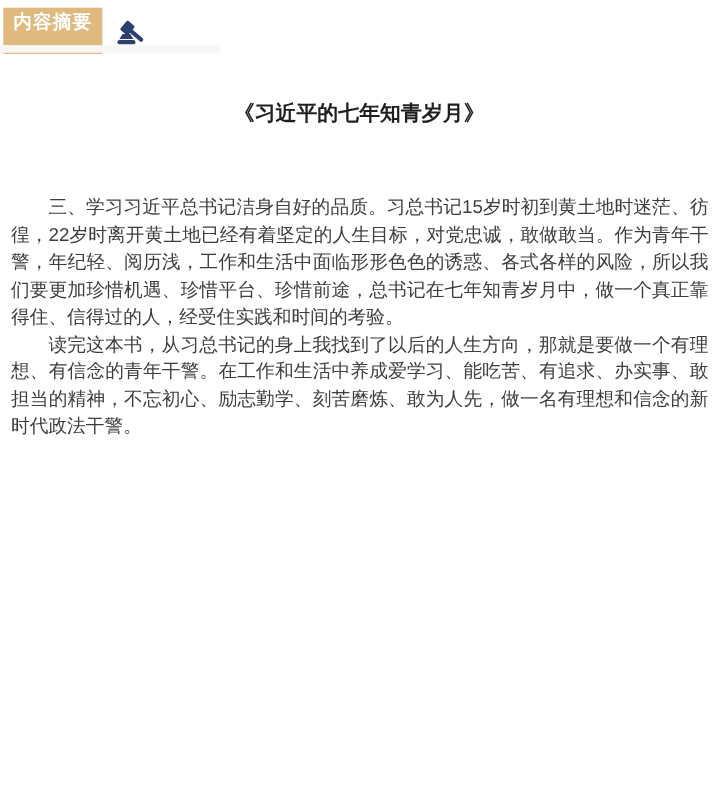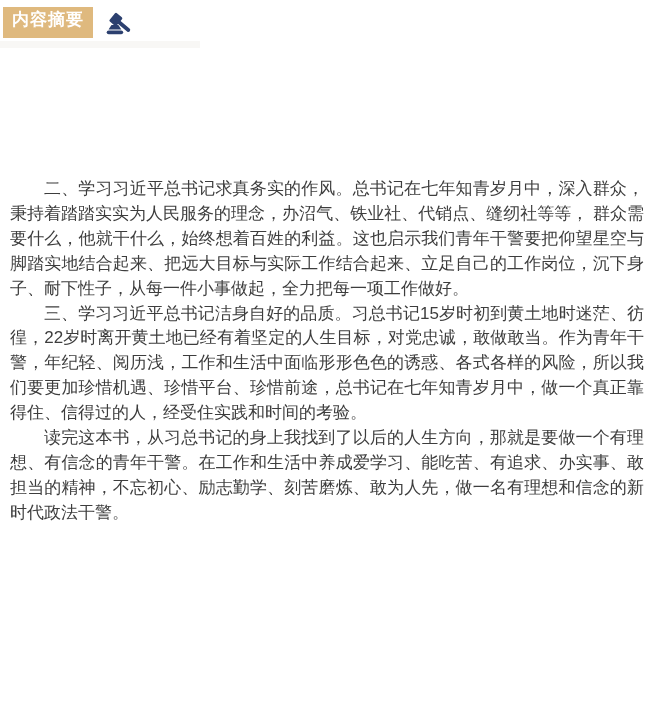--- a/index.html
+++ b/index.html
@@ -22,21 +22,21 @@
     left: 3px;
     display: flex;
     align-items: center;
     gap: 11px;
   }
   .badge {
     background: var(--badge-bg, #dfb97e);
     color: var(--badge-text-color, #ffffff);
     font-size: 17px;
     font-weight: bold;
-    padding: 3px 9px 8px 9px;
+    padding: 3px 9px 19px 9px;
     letter-spacing: 1px;
     line-height: 20px;
     white-space: nowrap;
   }
   .gavel {
     display: inline-flex;
     color: var(--icon-color, #2c406f);
     margin-top: 3px;
   }
   .badge-shadow {
@@ -90,20 +90,20 @@
           </g>
           <path d="M5 19 l3.2 -5 h7.6 l3.2 5 z"></path>
           <rect x="3" y="20" width="18" height="4.2" rx="2.1"></rect>
         </g>
       </svg>
     </span>
   </div>
 
   <div class="badge-shadow"></div>
 
+  <h1 class="title">《习近平的七年知青岁月》</h1>
 
   <div class="content">
-    <p>二、学习习近平总书记求真务实的作风。总书记在七年知青岁月中，深入群众，秉持着踏踏实实为人民服务的理念，办沼气、铁业社、代销点、缝纫社等等， 群众需要什么，他就干什么，始终想着百姓的利益。这也启示我们青年干警要把仰望星空与脚踏实地结合起来、把远大目标与实际工作结合起来、立足自己的工作岗位，沉下身子、耐下性子，从每一件小事做起，全力把每一项工作做好。</p>
     <p>三、学习习近平总书记洁身自好的品质。习总书记15岁时初到黄土地时迷茫、彷徨，22岁时离开黄土地已经有着坚定的人生目标，对党忠诚，敢做敢当。作为青年干警，年纪轻、阅历浅，工作和生活中面临形形色色的诱惑、各式各样的风险，所以我们要更加珍惜机遇、珍惜平台、珍惜前途，总书记在七年知青岁月中，做一个真正靠得住、信得过的人，经受住实践和时间的考验。</p>
     <p>读完这本书，从习总书记的身上我找到了以后的人生方向，那就是要做一个有理想、有信念的青年干警。在工作和生活中养成爱学习、能吃苦、有追求、办实事、敢担当的精神，不忘初心、励志勤学、刻苦磨炼、敢为人先，做一名有理想和信念的新时代政法干警。</p>
   </div>
 
 </div>
 
 </body></html>

